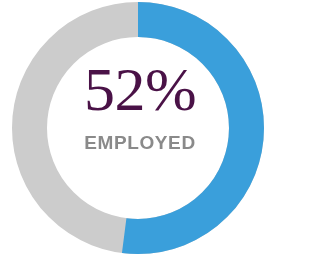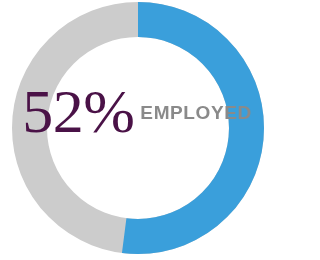--- a/index.html
+++ b/index.html
@@ -24,42 +24,42 @@
     top: 0;
     display: block;
   }
   .center-label {
     position: absolute;
     left: 0;
     top: 0;
     width: 280px;
     height: 224px;
     display: flex;
-    flex-direction: row;
+    flex-direction: column;
     align-items: center;
     justify-content: center;
     pointer-events: none;
   }
   .value-text {
     font-family: "Liberation Serif", serif;
     font-size: 62px;
     line-height: 0.95;
     font-weight: 400;
     letter-spacing: -0.5px;
     margin: 0 0 2px 0;
     padding: 0;
     white-space: nowrap;
   }
   .caption-text {
     font-family: "Liberation Sans", sans-serif;
     font-size: 19px;
     font-weight: 700;
     letter-spacing: 0.6px;
     line-height: 1;
-    margin: 6px;
+    margin: 12px;
     padding: 0;
     white-space: nowrap;
   }
 </style>
 </head>
 <body style="background: rgb(255, 255, 255);">
 
 <div class="chart-wrap">
 
   <svg class="donut-svg" width="280" height="260" viewBox="0 0 280 260" aria-hidden="true">

